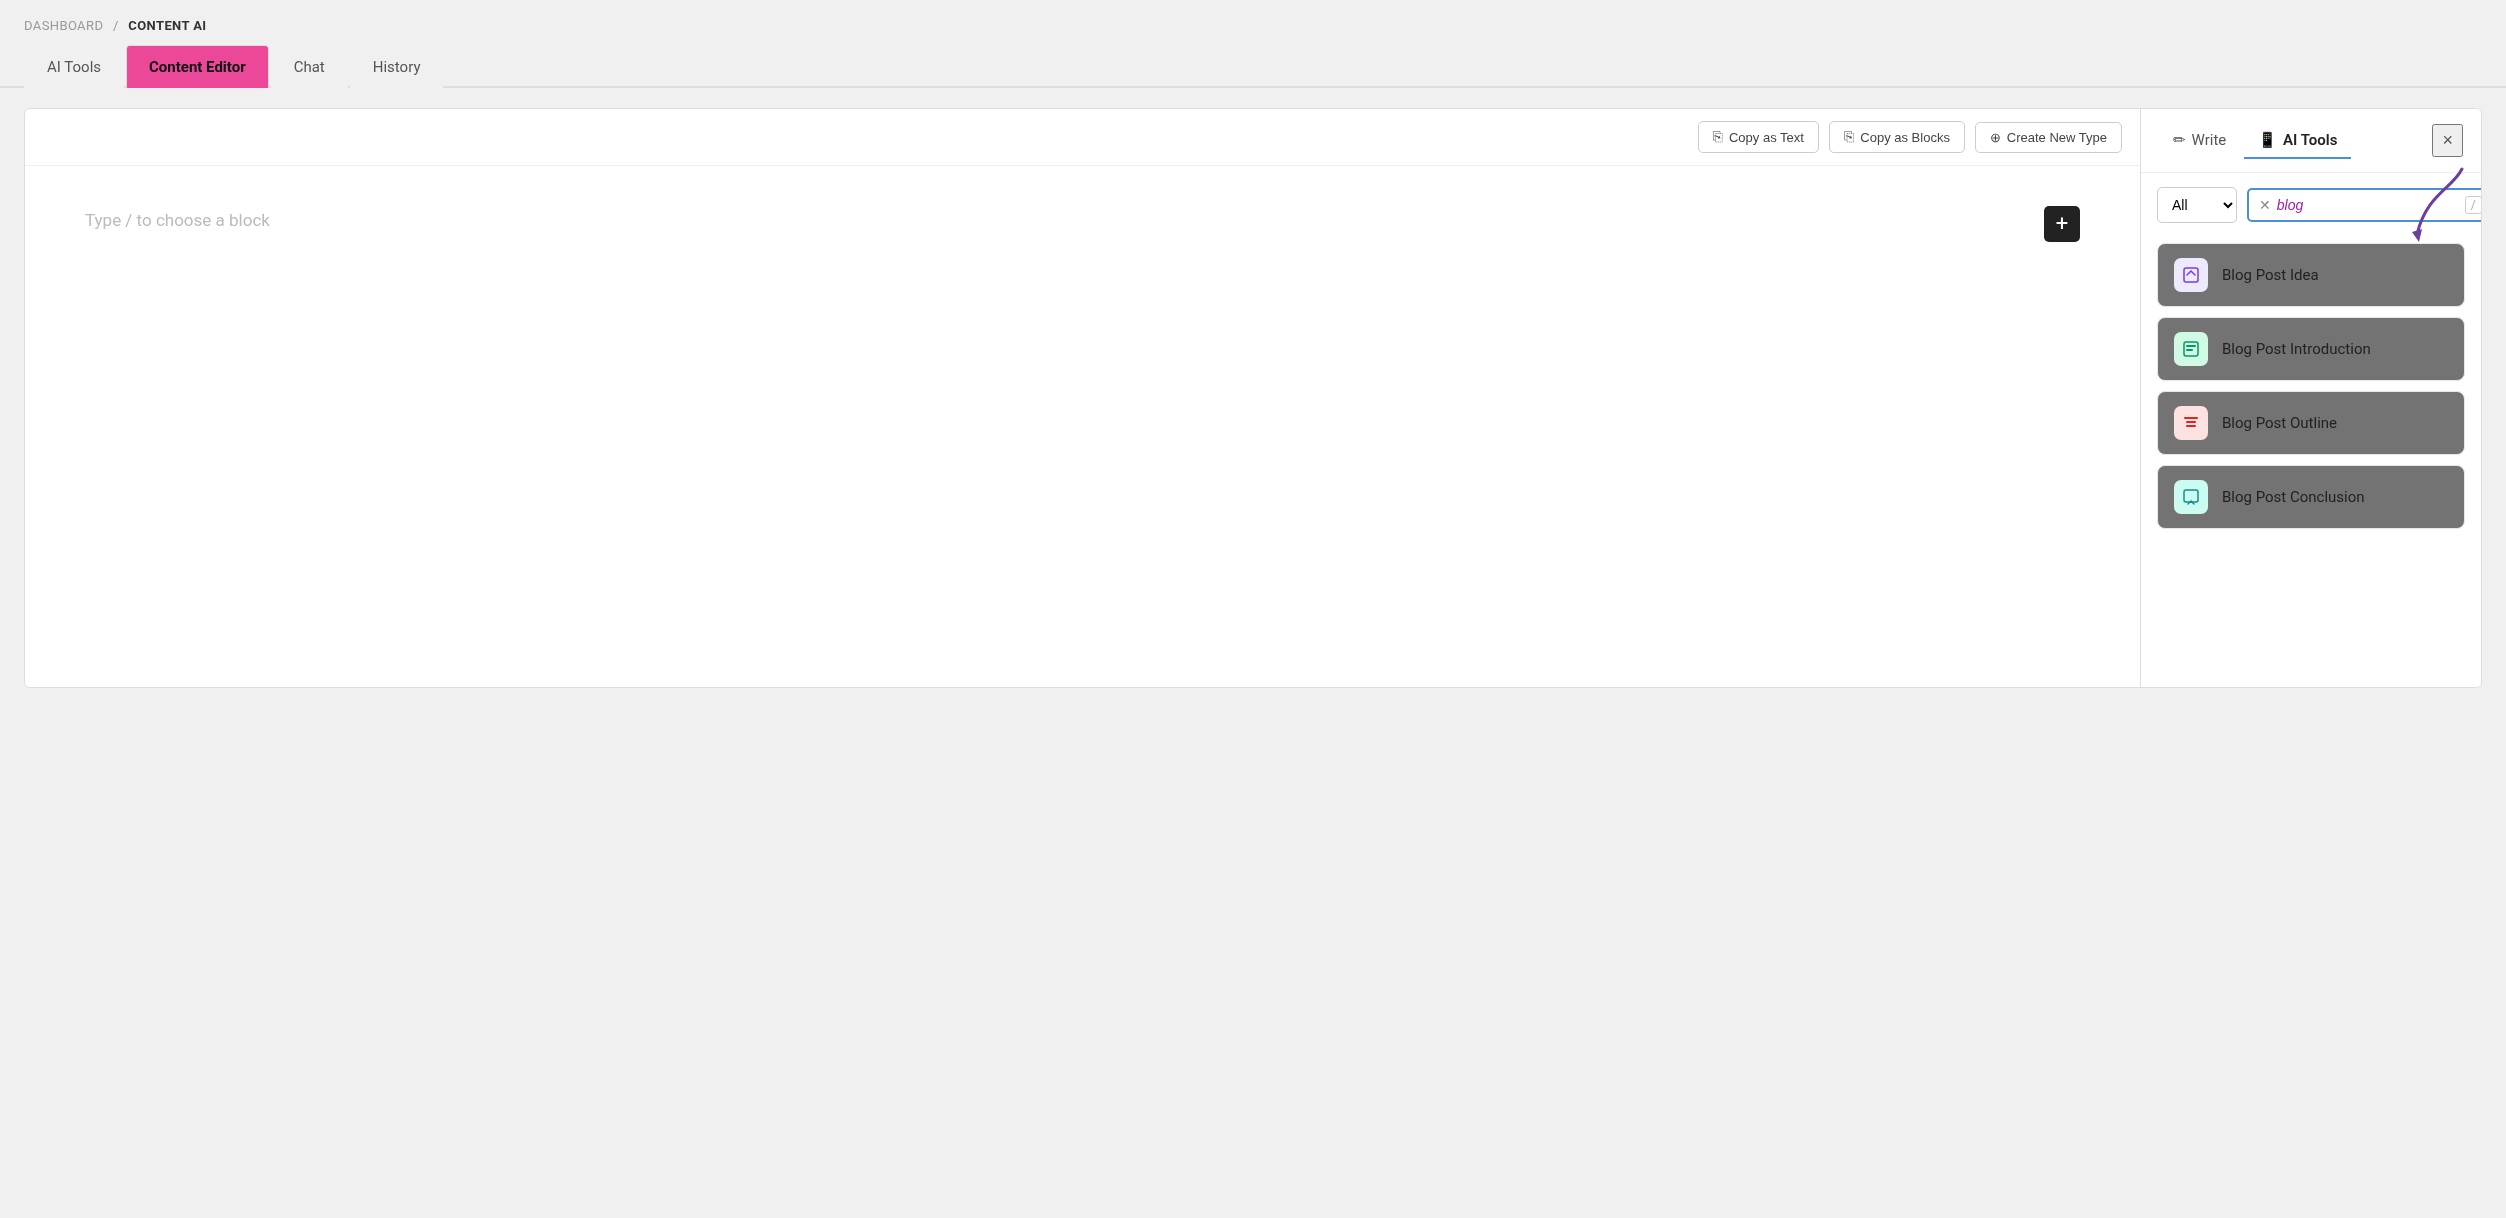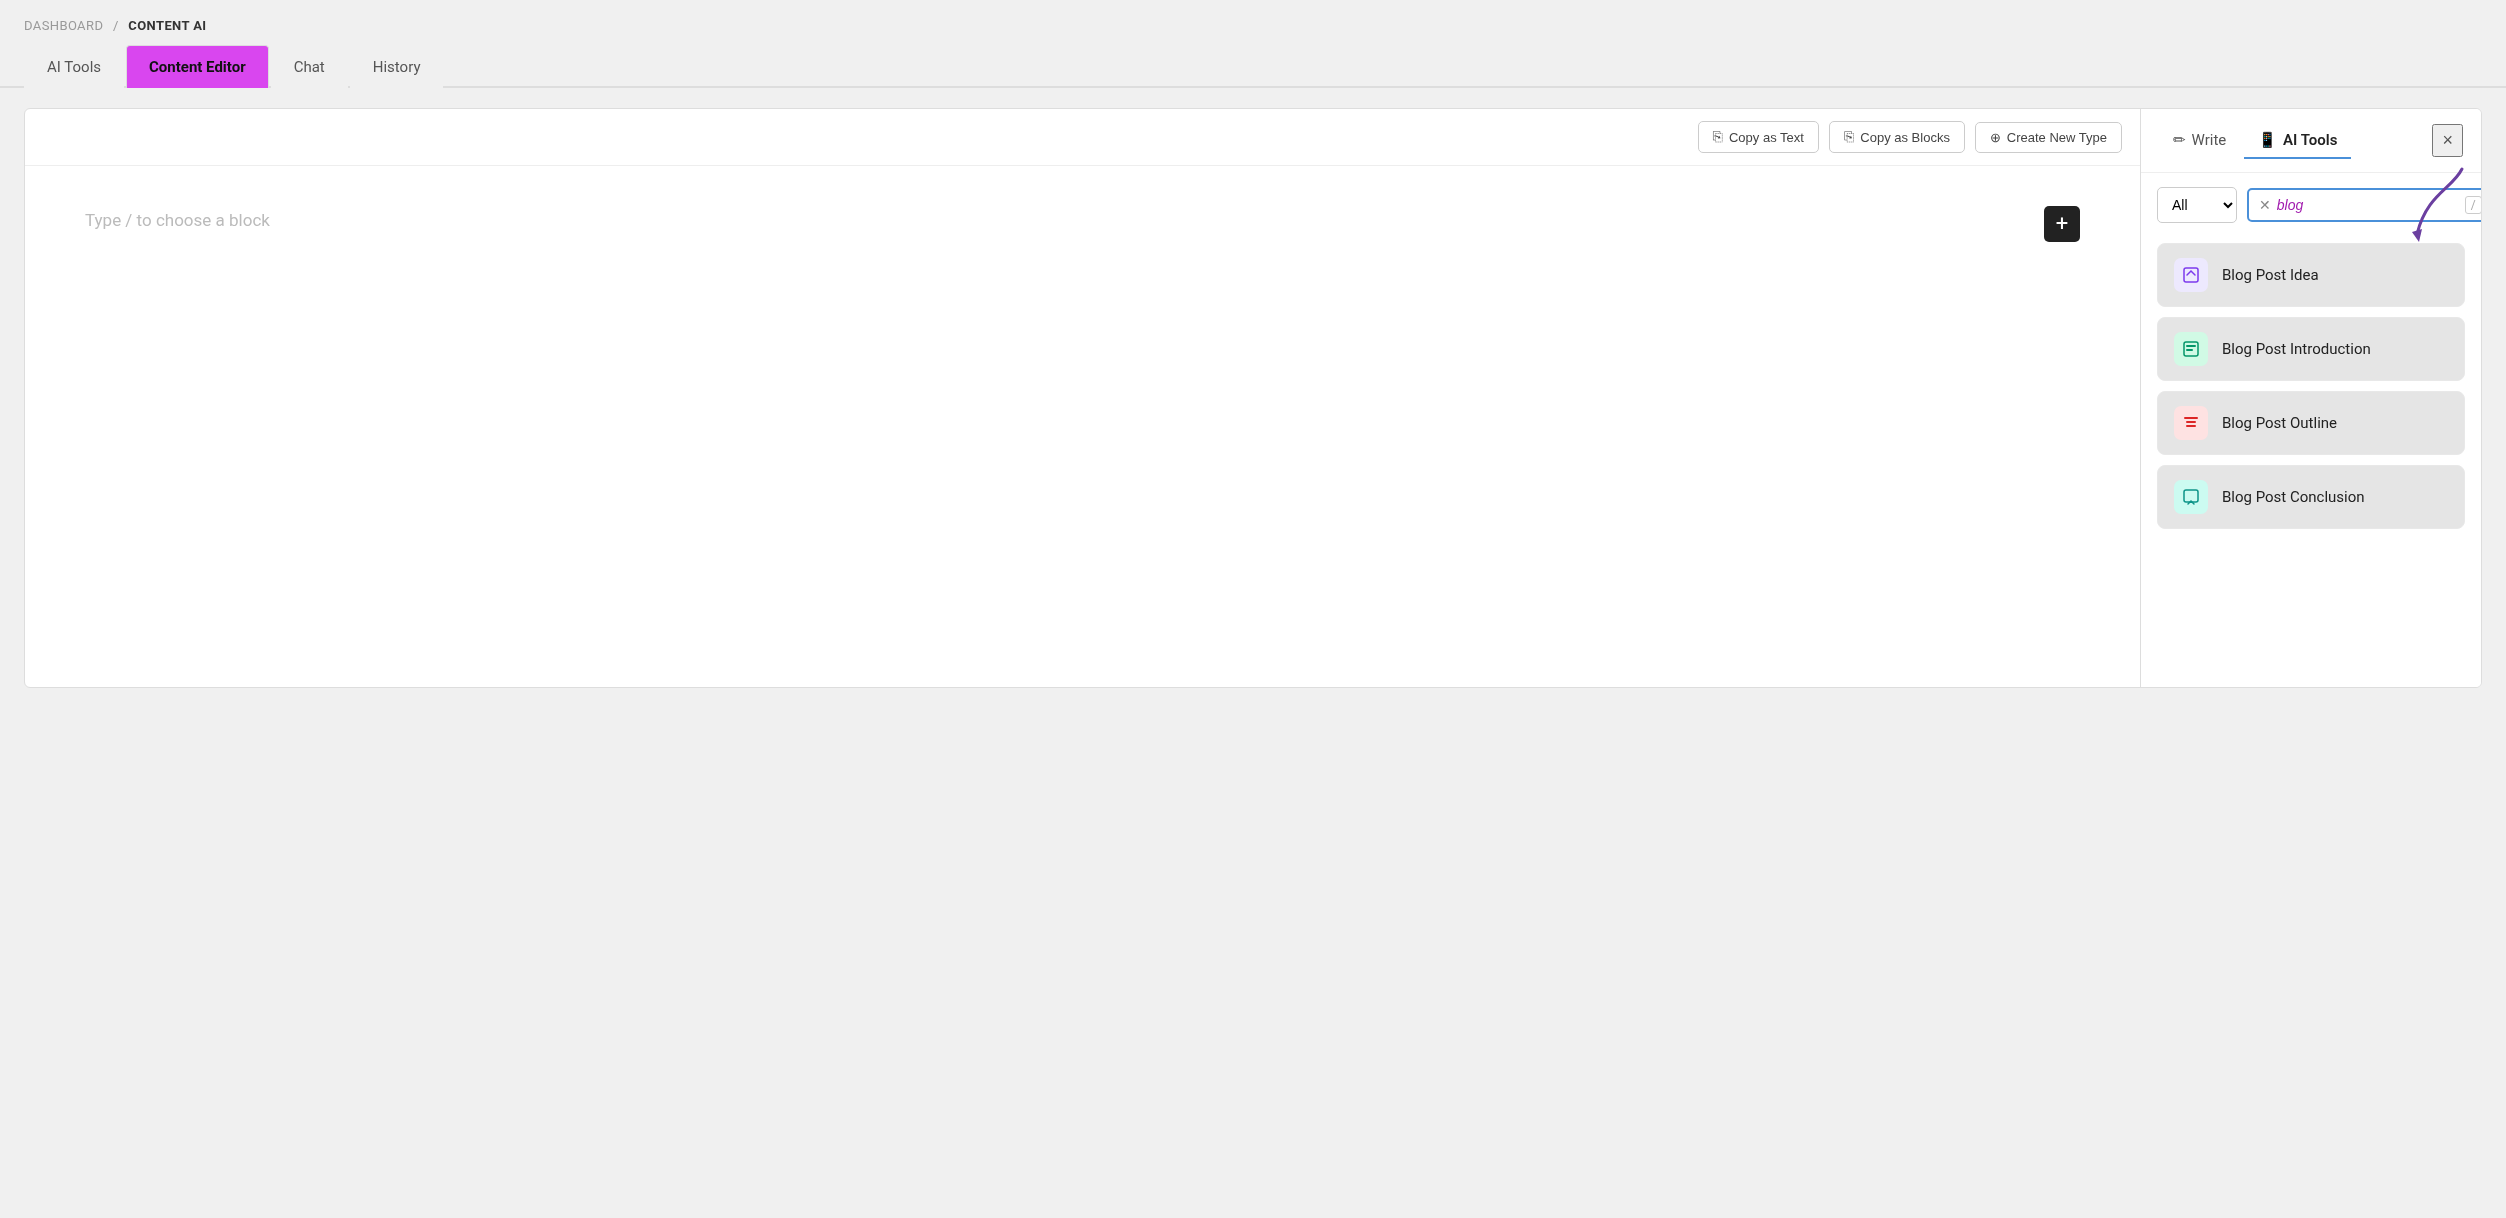--- a/index.html
+++ b/index.html
@@ -35,21 +35,21 @@
       border: 1px solid transparent;
       border-bottom: none;
       border-radius: 4px 4px 0 0;
       background: #f0f0f0;
       color: #555;
       margin-right: 2px;
       position: relative;
       bottom: -2px;
     }
     .tab.active {
-      background: #d946ef;
+      background: #ec4899;
       border-color: #ddd;
       border-bottom-color: #fff;
       font-weight: 700;
       color: #111;
     }
 
     
     .main-content {
       padding: 20px 24px;
     }
@@ -227,21 +227,21 @@
       gap: 10px;
     }
     .ai-tool-card {
       display: flex;
       align-items: center;
       gap: 14px;
       padding: 14px 16px;
       border: 1px solid #e8e8e8;
       border-radius: 8px;
       cursor: pointer;
-      background: #e5e5e5;
+      background: #737373;
     }
     .tool-icon {
       width: 34px;
       height: 34px;
       border-radius: 7px;
       display: flex;
       align-items: center;
       justify-content: center;
       font-size: 17px;
       flex-shrink: 0;

